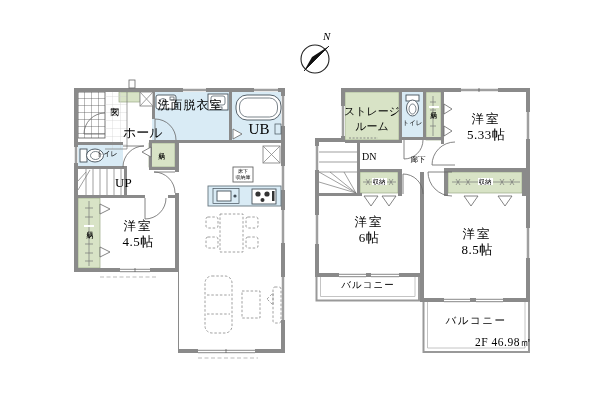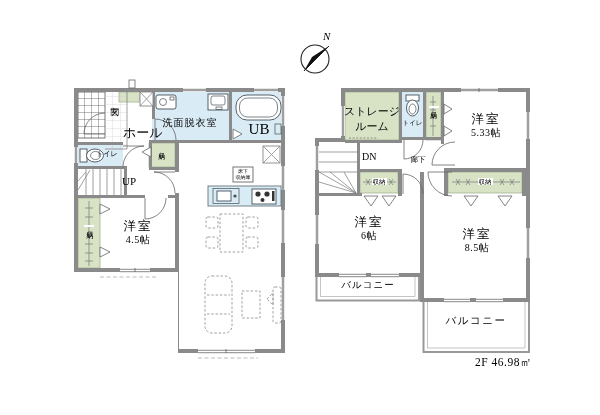--- a/index.html
+++ b/index.html
@@ -3,21 +3,21 @@
 <meta charset="utf-8">
 <style>
   html,body{margin:0;padding:0;background:#fff}
   .stage{position:relative;width:600px;height:415px;background:#fff;overflow:hidden;
          font-family:"Liberation Serif","DejaVu Serif",serif;color:#000}
   .stage svg{position:absolute;left:0;top:0}
   .lbl{position:absolute;line-height:1.2;white-space:nowrap;color:#000}
   .c{text-align:center}.r{text-align:right}
   .room span{display:block}
   .room .nm{font-size:12.5px;letter-spacing:2px}
-  .room .sz{font-size:10px;letter-spacing:0.5px}
+  .room .sz{font-size:13px;letter-spacing:0.5px}
   .big .nm{font-size:13.5px;letter-spacing:1px}
   .big .sz{font-size:12.5px}
   .vtext{writing-mode:vertical-rl;text-orientation:upright;letter-spacing:1px}
   .wbg{background:#fff;padding:0 1px}
   .area{font-size:11.5px;letter-spacing:0.5px}
   .tiny span{display:block}
   
   .wall{fill:var(--c-wall,#8a8a8a)}
   .wet{fill:var(--c-wet,#d9ebf5)}
   .grn{fill:var(--c-green,#d8e3c6);stroke:#9aa886;stroke-width:0.7}
@@ -270,25 +270,25 @@
     <circle cx="315" cy="59" r="14" fill="#fff" stroke="#222" stroke-width="1.1"></circle>
     <polygon points="304,71 329,46 312,57" fill="#111"></polygon>
     <path d="M304 71 L329 46" stroke="#111" stroke-width="0.9"></path>
   </g>
 </svg>
 
 <div class="lbl" style="left:323px;top:30px;font-size:11px;font-style:italic">N</div>
 
 <div class="lbl vtext" style="left:110px;top:100px;font-size:8.5px">玄関</div>
 <div class="lbl c" style="left:123px;top:125px;width:28px;font-size:13px">ホール</div>
-<div class="lbl c" style="left:157px;top:117px;width:66px;font-size:10px;letter-spacing:1px">洗面脱衣室</div>
+<div class="lbl c" style="left:157px;top:98px;width:66px;font-size:12px;letter-spacing:1px">洗面脱衣室</div>
 <div class="lbl c" style="left:247px;top:120px;width:24px;font-size:15px">UB</div>
 <div class="lbl c" style="left:95px;top:150px;width:24px;font-size:7px">トイレ</div>
 <div class="lbl vtext" style="left:158px;top:147px;font-size:6.5px">収納</div>
-<div class="lbl" style="left:122px;top:175px;font-size:11px">UP</div>
+<div class="lbl" style="left:115px;top:175px;font-size:13px">UP</div>
 <div class="lbl c room" style="left:102px;top:219px;width:72px">
   <span class="nm">洋室</span>
   <span class="sz">4.5帖</span>
 </div>
 <div class="lbl vtext wbg" style="left:84px;top:225px;font-size:7px">収納</div>
 <div class="lbl c room big" style="left:195px;top:242px;width:72px">
 </div>
 <div class="lbl c tiny" style="left:233px;top:168.5px;width:20px;font-size:5px;line-height:1.3">
   <span>床下</span>
   <span>収納庫</span>
@@ -311,15 +311,15 @@
   <span class="nm">洋室</span>
   <span class="sz">6帖</span>
 </div>
 <div class="lbl c" style="left:471px;top:177.5px;width:28px;font-size:6.5px"><span class="wbg">収納</span></div>
 <div class="lbl c room" style="left:441px;top:227px;width:72px">
   <span class="nm">洋室</span>
   <span class="sz">8.5帖</span>
 </div>
 <div class="lbl c" style="left:332px;top:279.5px;width:72px;font-size:9.5px;letter-spacing:1px">バルコニー</div>
 <div class="lbl c" style="left:440px;top:315px;width:72px;font-size:10.5px;letter-spacing:1.5px">バルコニー</div>
-<div class="lbl r area" style="left:444px;top:356px;width:88px">2F 46.98㎡</div>
+<div class="lbl r area" style="left:444px;top:336px;width:88px">2F 46.98㎡</div>
 
 </div>
 
 </body></html>

